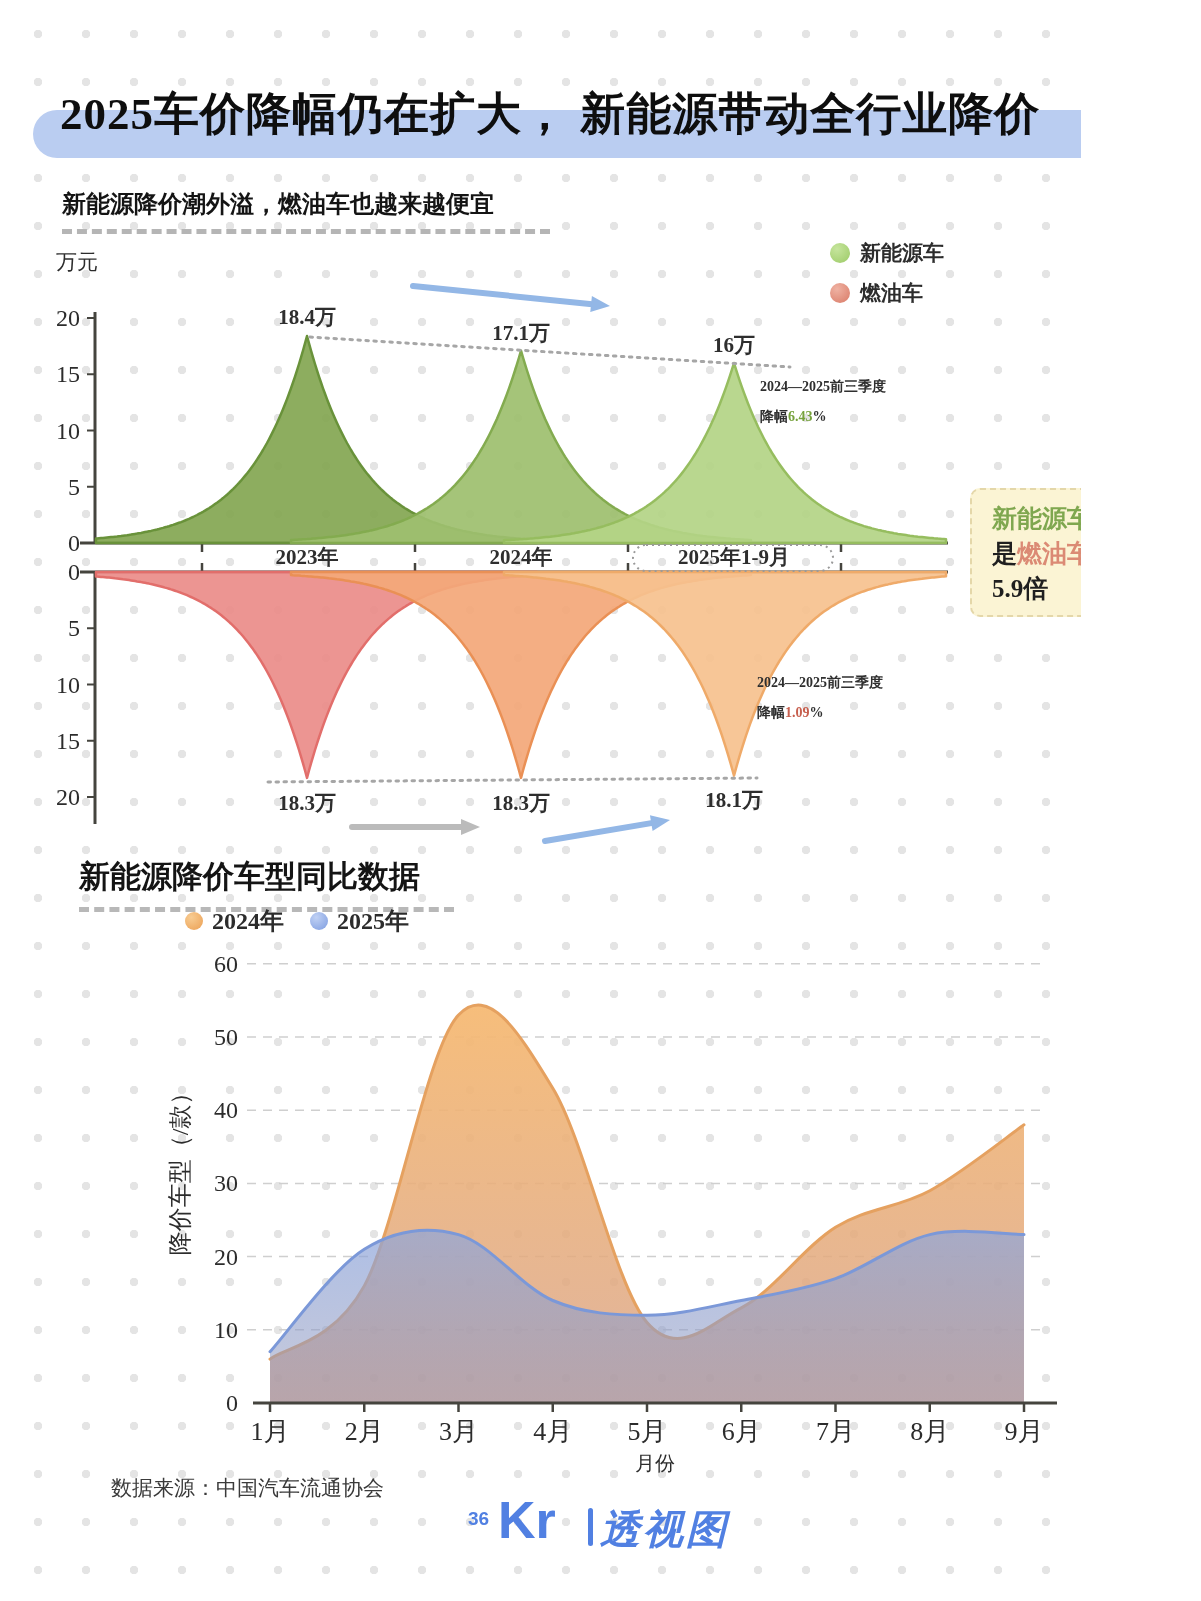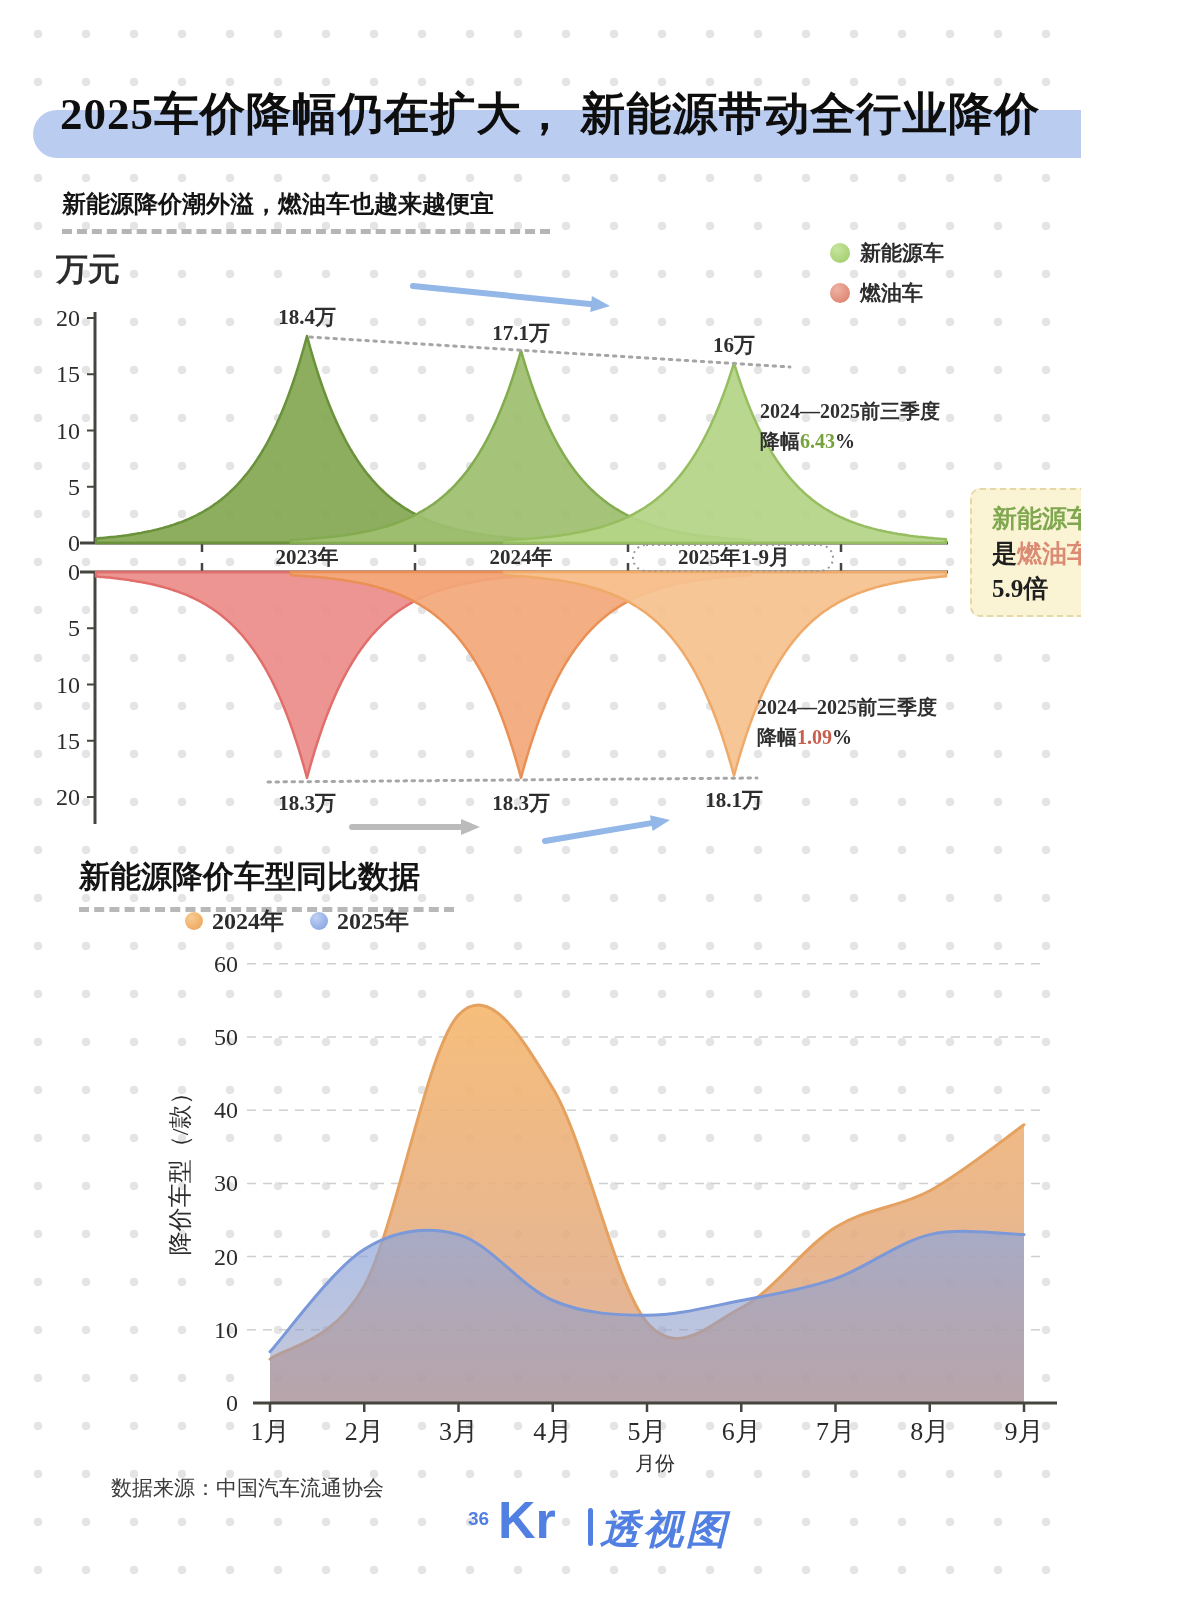--- a/index.html
+++ b/index.html
@@ -25,32 +25,32 @@
   .dot-red{background:radial-gradient(circle at 35% 30%,#efb2a3,#d97a66);}
   .legend1 .ll{font-size:21px;font-weight:700;color:#2c2c2c;}
 
   .legend2{position:absolute;left:185px;top:905px;z-index:2;display:flex;align-items:center;}
   .legend2 .li{display:flex;align-items:center;margin-right:26px;}
   .legend2 .dot{width:18px;height:18px;border-radius:50%;margin-right:9px;}
   .dot-orange{background:radial-gradient(circle at 35% 30%,#f8cc92,#eb9f53);}
   .dot-blue{background:radial-gradient(circle at 35% 30%,#c0d1f4,#7d9ce0);}
   .legend2 .ll{font-size:24px;font-weight:600;color:#2c2c2c;}
 
-  .ann{position:absolute;z-index:2;font-size:20px;font-weight:700;color:#2f2f2f;line-height:30px;margin-top:24px;}
+  .ann{position:absolute;z-index:2;font-size:14px;font-weight:700;color:#2f2f2f;line-height:30px;}
   .v-green{color:#76a23c;}
   .v-red{color:#c75f4e;}
 
   .callout{position:absolute;left:970px;top:488px;width:183px;height:129px;background:#fbf4d4;
     border:2px dashed #e4d7a9;border-radius:10px;box-sizing:border-box;z-index:2;
     padding:11px 0 0 20px;font-size:25px;font-weight:800;line-height:35px;}
   .c-green{color:#7fa74f;}
   .c-red{color:#db8a74;}
   .c-dark{color:#1f1f1f;}
 
-  .axis-unit{position:absolute;left:56px;top:248px;font-size:32px;font-weight:700;color:#2c2c2c;z-index:2;}
+  .axis-unit{position:absolute;left:56px;top:248px;font-size:21px;font-weight:400;color:#2c2c2c;z-index:2;}
   .ylabel2{position:absolute;left:180px;top:1168px;transform:translate(-50%,-50%) rotate(-90deg);
     white-space:nowrap;font-size:24px;color:#2c2c2c;z-index:2;}
   .xlabel2{position:absolute;left:655px;top:1450px;transform:translateX(-50%);font-size:20px;color:#2c2c2c;z-index:2;}
 
   .source{position:absolute;left:75px;top:1474px;font-size:21px;color:#3a3a3a;z-index:2;margin-left:36px;}
   .logo{position:absolute;left:468px;top:1500px;width:280px;height:58px;color:#5180e2;z-index:2;
     font-family:"Liberation Sans","DejaVu Sans",sans-serif;}
   .l36{position:absolute;left:0;top:8px;font-size:19px;font-weight:800;}
   .lkr{position:absolute;left:30px;top:-10px;font-size:52px;font-weight:800;text-align:center;}
   .lsep{position:absolute;left:120px;top:8px;width:5px;height:38px;background:#5180e2;border-radius:3px;}

